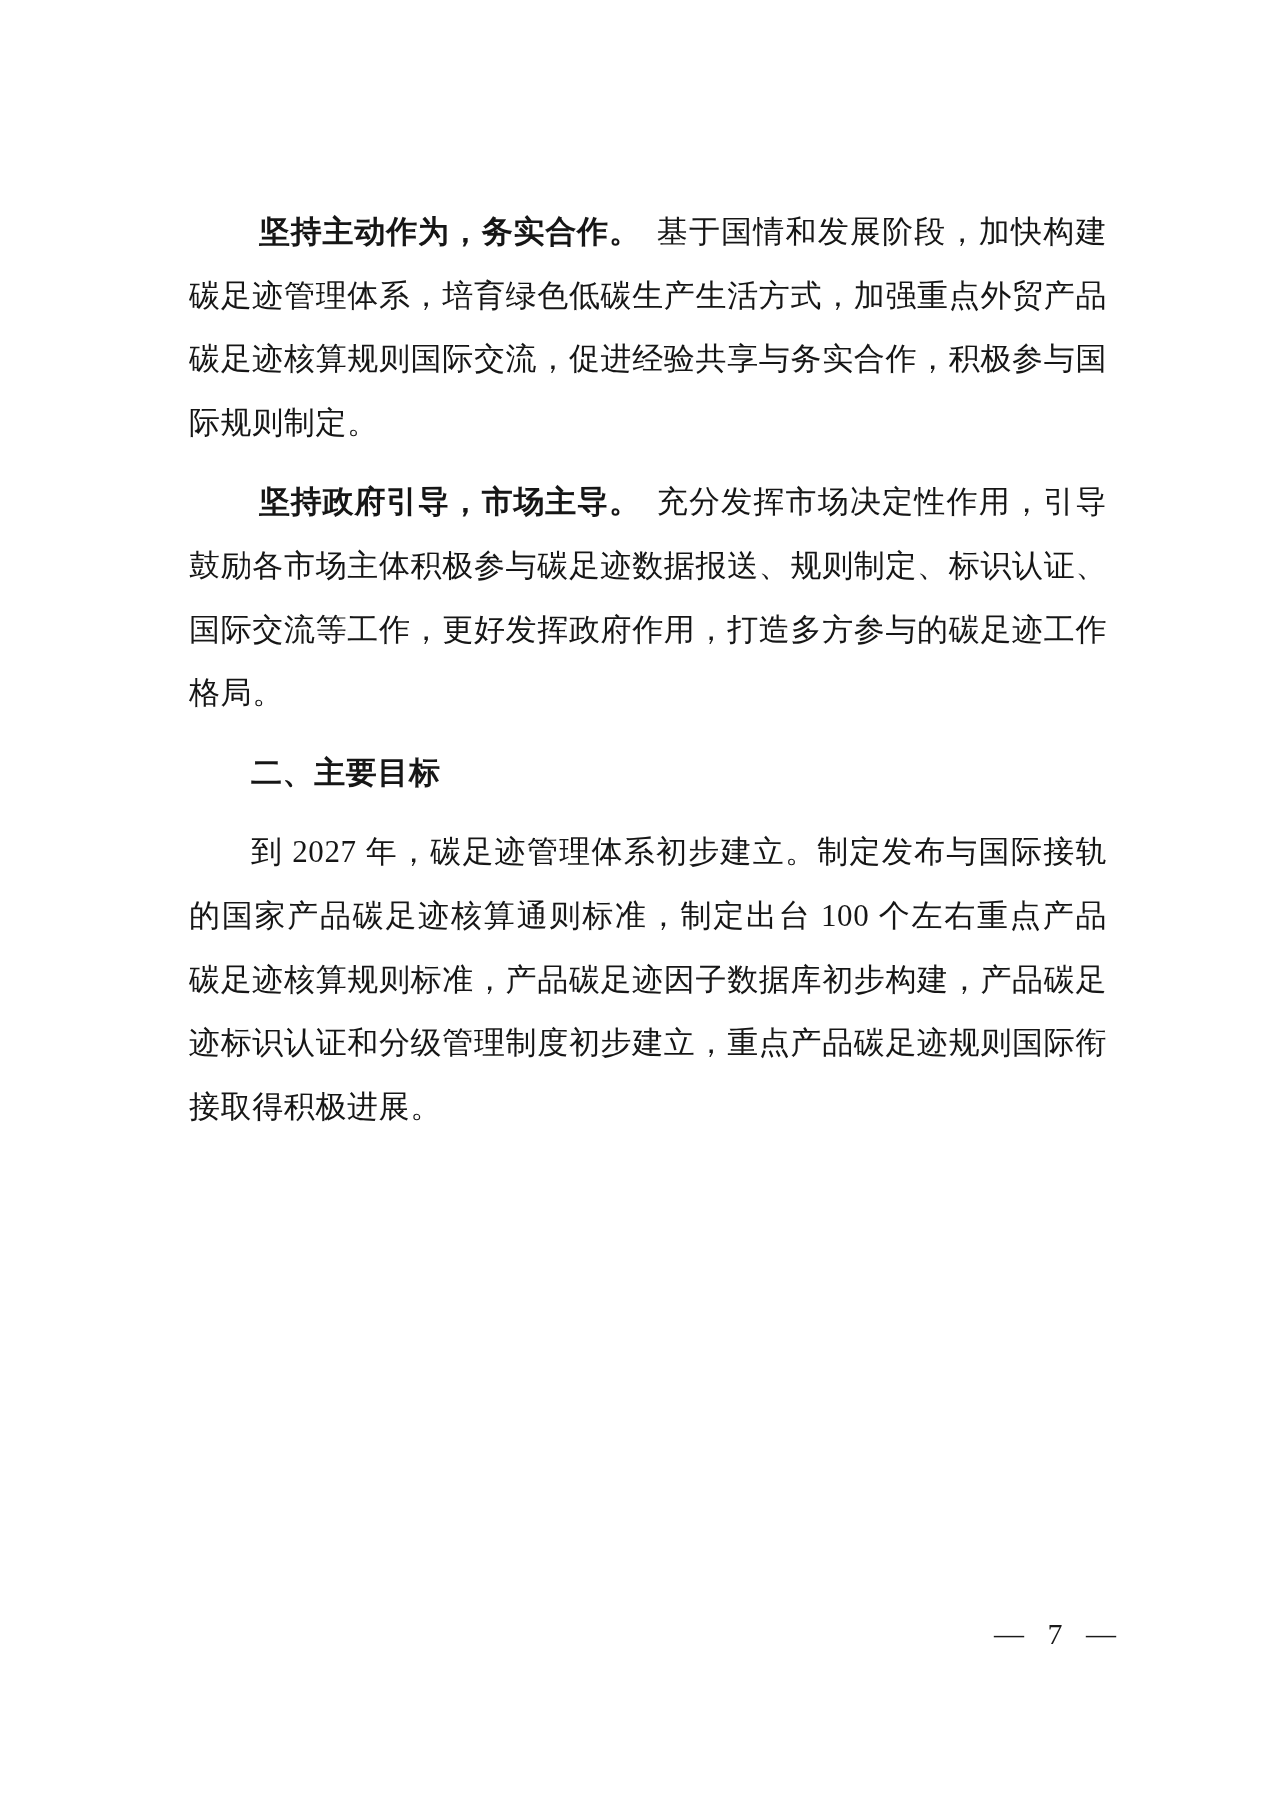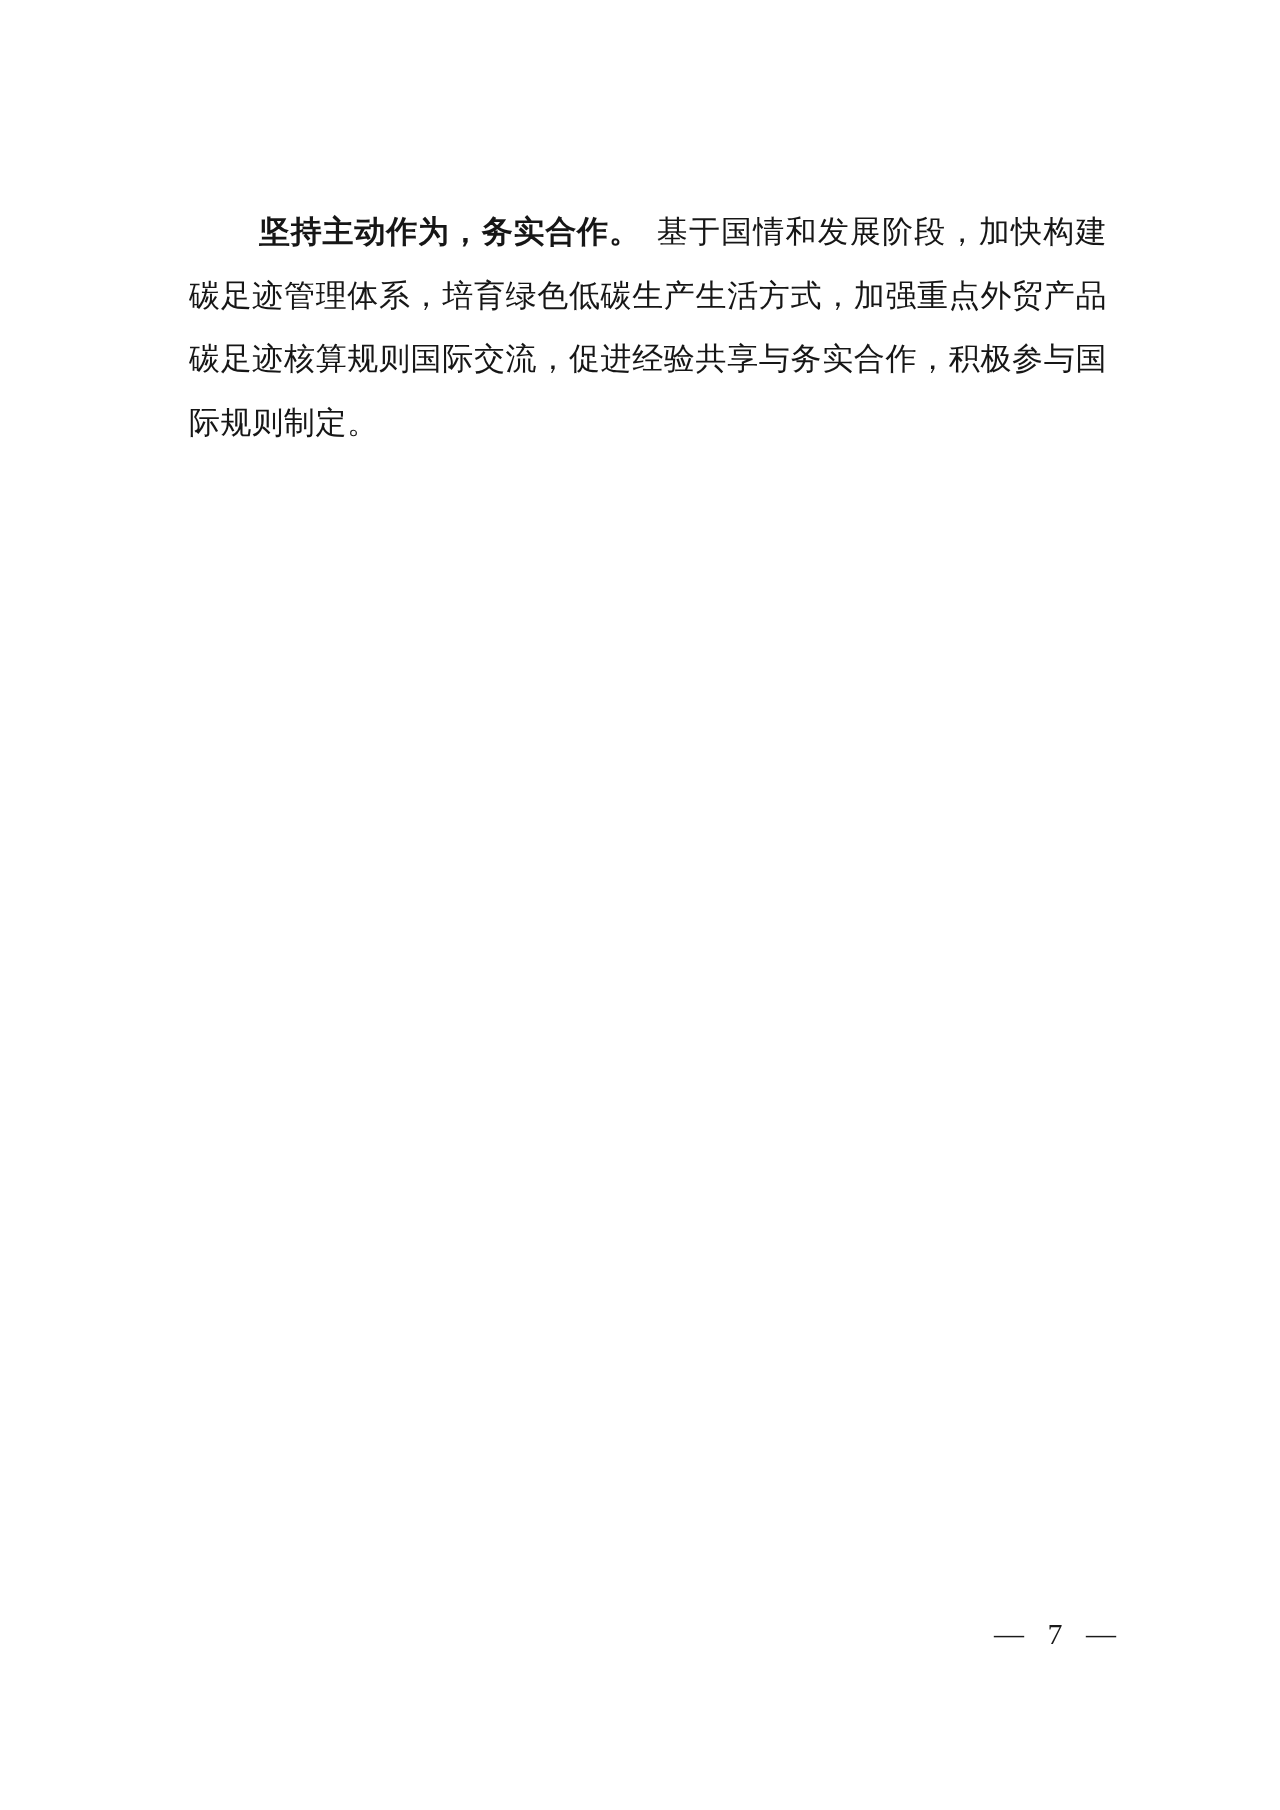--- a/index.html
+++ b/index.html
@@ -55,21 +55,24 @@
   }
 </style>
 </head>
 <body>
 
 <div class="page">
   <div class="text-block">
 
     <p class="para"><span class="lead">坚持主动作为，务实合作。</span><span>基于国情和发展阶段，加快构建碳足迹管理体系，培育绿色低碳生产生活方式，加强重点外贸产品碳足迹核算规则国际交流，促进经验共享与务实合作，积极参与国际规则制定。</span></p>
 
+    <p class="para"><span class="lead">坚持政府引导，市场主导。</span><span>充分发挥市场决定性作用，引导鼓励各市场主体积极参与碳足迹数据报送、规则制定、标识认证、国际交流等工作，更好发挥政府作用，打造多方参与的碳足迹工作格局。</span></p>
 
 
+    <p class="heading">二、主要目标</p>
 
+    <p class="para">到 2027 年，碳足迹管理体系初步建立。制定发布与国际接轨的国家产品碳足迹核算通则标准，制定出台 100 个左右重点产品碳足迹核算规则标准，产品碳足迹因子数据库初步构建，产品碳足迹标识认证和分级管理制度初步建立，重点产品碳足迹规则国际衔接取得积极进展。</p>
 
 
   </div>
 
   <div class="footer">— 7 —</div>
 </div>
 
 </body></html>

